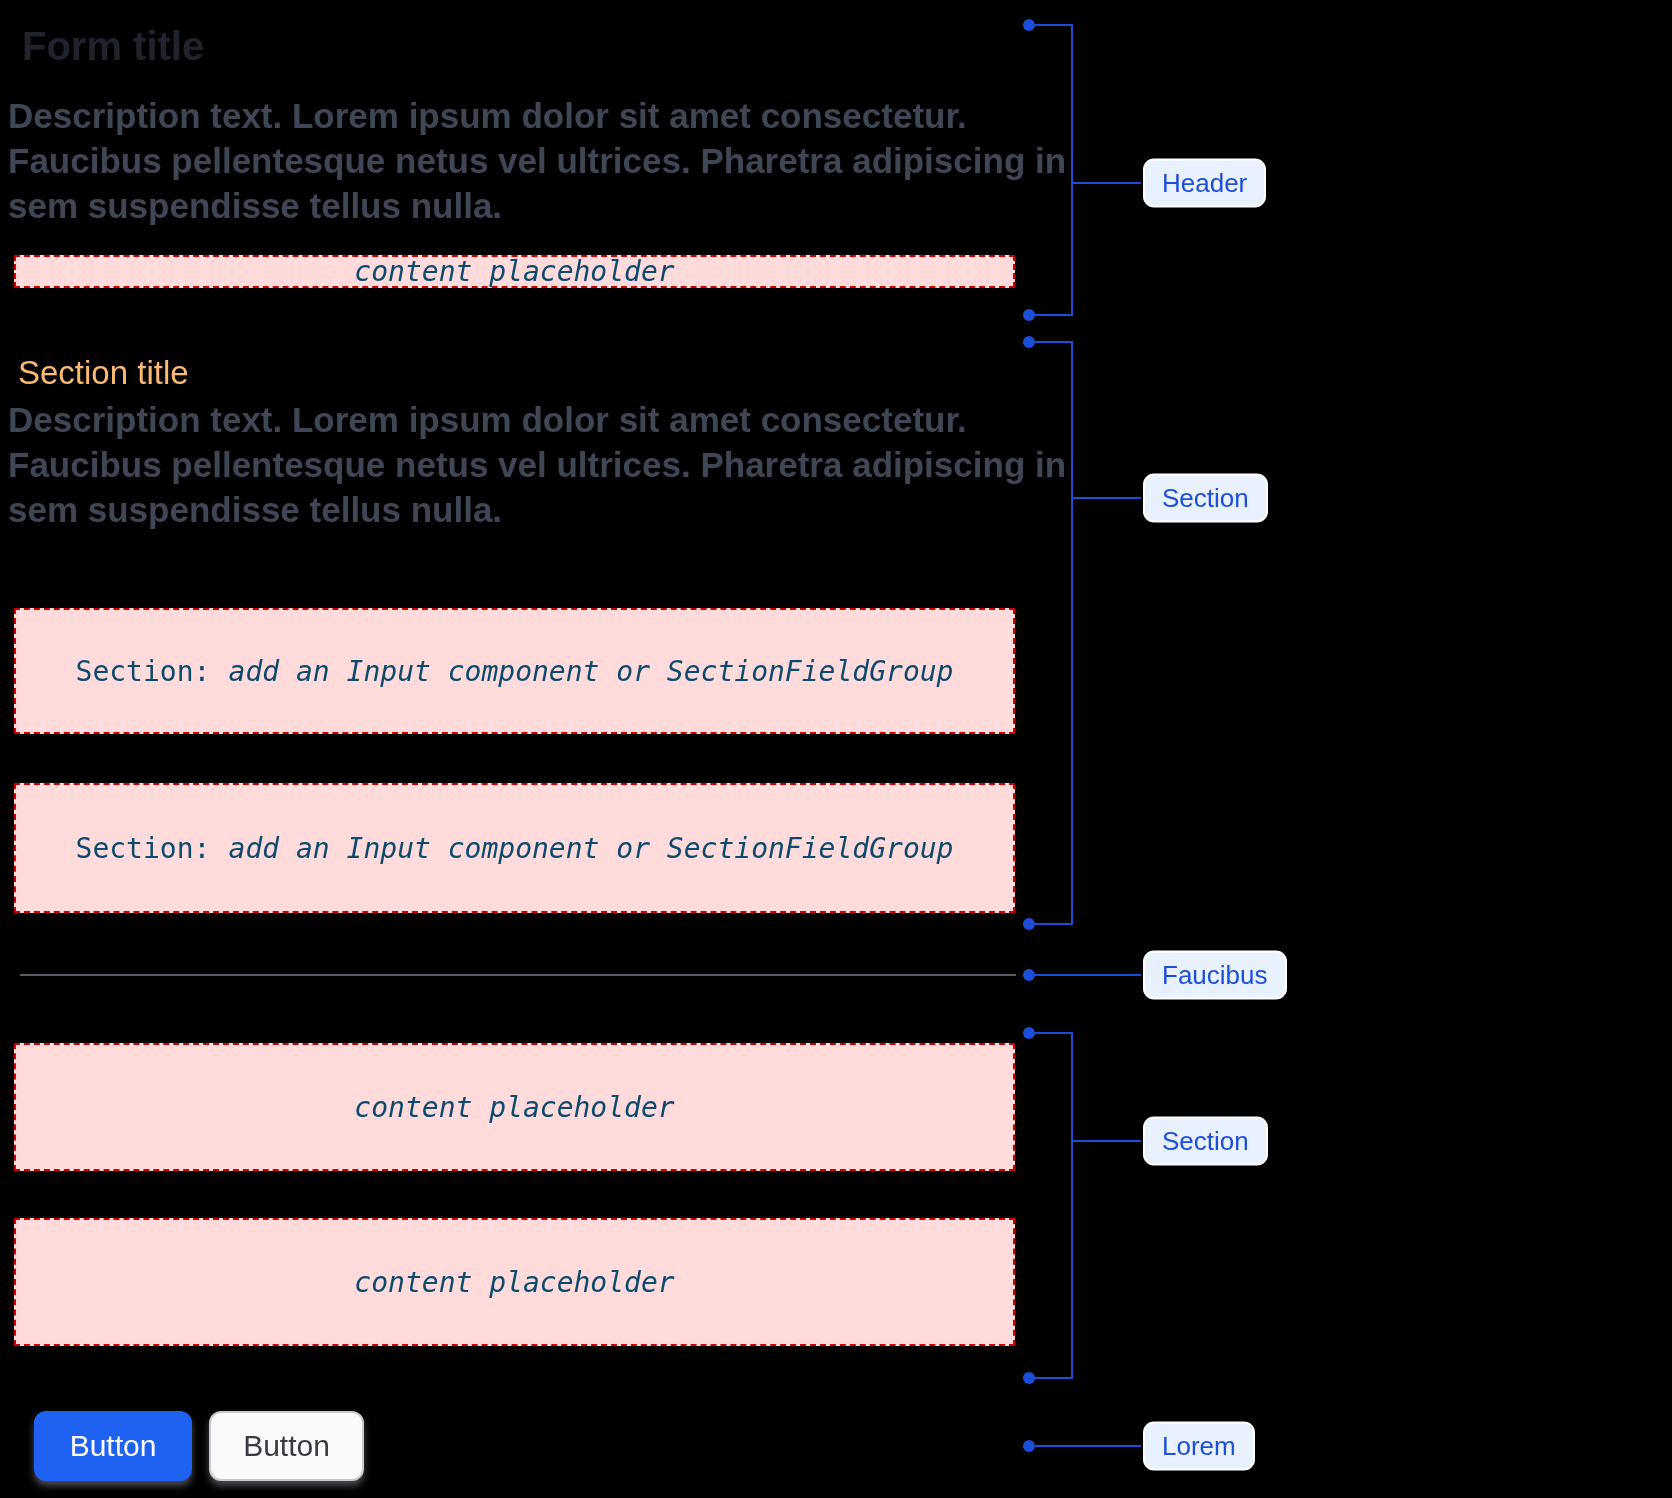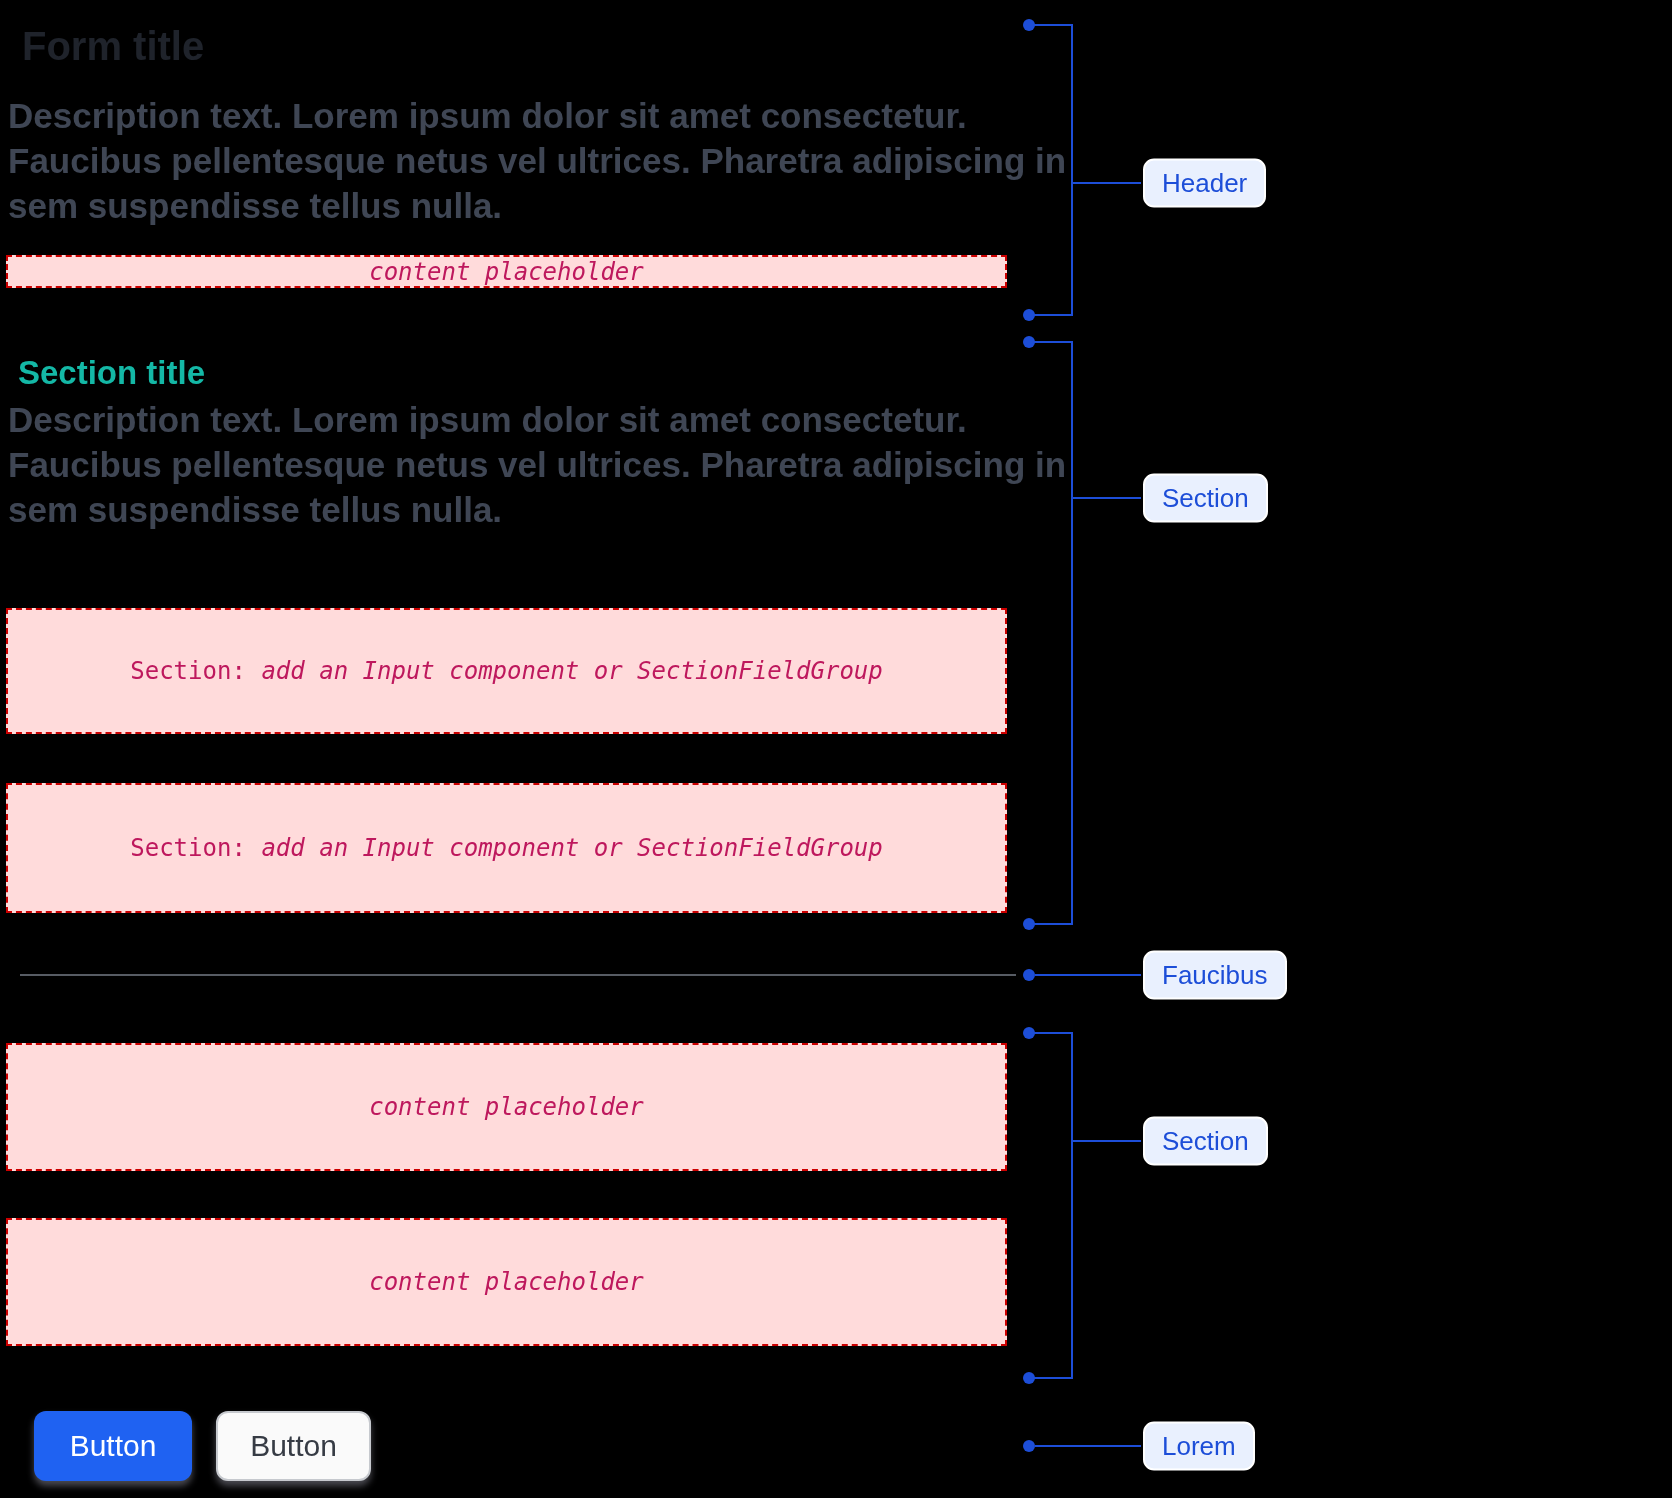--- a/index.html
+++ b/index.html
@@ -4,38 +4,38 @@
 <style>
   html,body{margin:0;padding:0;background:#000;}
   #canvas{
     position:relative;width:1540px;height:1498px;background:#000000;
     overflow:hidden;font-family:"Liberation Sans",sans-serif;
   }
   
   .form-title{position:absolute;left:22px;top:24px;margin:0;font-size:40px;line-height:44px;
     font-weight:600;color:#1f232b;}
   .section-title{position:absolute;left:18px;top:354px;margin:0;font-size:33px;line-height:38px;
-    font-weight:700;color:#14b8a6;}
+    font-weight:400;color:#fdba74;}
   .desc{position:absolute;left:8px;font-size:35px;line-height:45px;color:#3f4654;font-weight:bold;}
   .desc div{white-space:nowrap;}
   .desc-1{top:93px;}
   .desc-2{top:397px;}
-  .ph{position:absolute;left:6px;width:1001px;box-sizing:border-box;
+  .ph{position:absolute;left:14px;width:1001px;box-sizing:border-box;
     border:2px dashed #cc0000;background:#ffdbdb;
     display:flex;align-items:center;justify-content:center;
-    font-family:"DejaVu Sans Mono",monospace;font-size:24px;color:#be185d;}
+    font-family:"DejaVu Sans Mono",monospace;font-size:28px;color:#0c4a6e;}
   .ph-small{top:255px;height:33px;}
   .ph-sec-1{top:608px;height:126px;}
   .ph-sec-2{top:783px;height:130px;}
   .ph-low-1{top:1043px;height:128px;}
   .ph-low-2{top:1218px;height:128px;}
   .ph-prefix{margin-right:.65em;}
   .ph-italic{font-style:italic;}
   .separator{position:absolute;left:20px;top:974px;width:996px;height:2px;background:#575c64;}
-  .footer-buttons{position:absolute;left:16px;top:1411px;display:flex;gap:24px;padding-left:18px;}
+  .footer-buttons{position:absolute;left:16px;top:1411px;display:flex;gap:17px;padding-left:18px;}
   .btn{height:70px;border-radius:12px;font-size:30px;font-weight:500;
     display:flex;align-items:center;justify-content:center;
     font-family:"Liberation Sans",sans-serif;cursor:pointer;
     box-shadow:0 5px 7px rgba(135,135,148,.55);}
   .btn-primary{width:158px;background:#1f62f2;color:#ffffff;border:none;}
   .btn-secondary{width:155px;background:#fafafa;color:#363b44;border:2px solid #c6c9ce;box-sizing:border-box;}
   
   .dot{position:absolute;left:1023px;width:12px;height:12px;border-radius:50%;background:#1d4ed8;}
   .vline{position:absolute;left:1071px;width:2px;background:#1d4ed8;}
   .hstub{position:absolute;left:1033px;width:40px;height:2px;background:#1d4ed8;}

